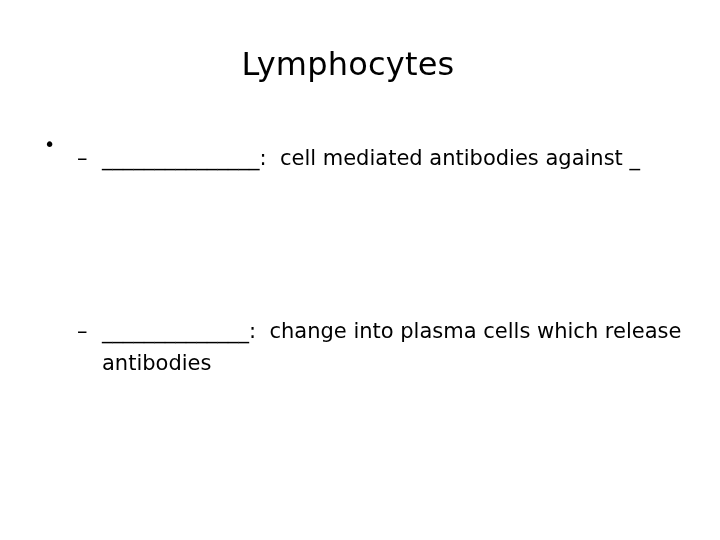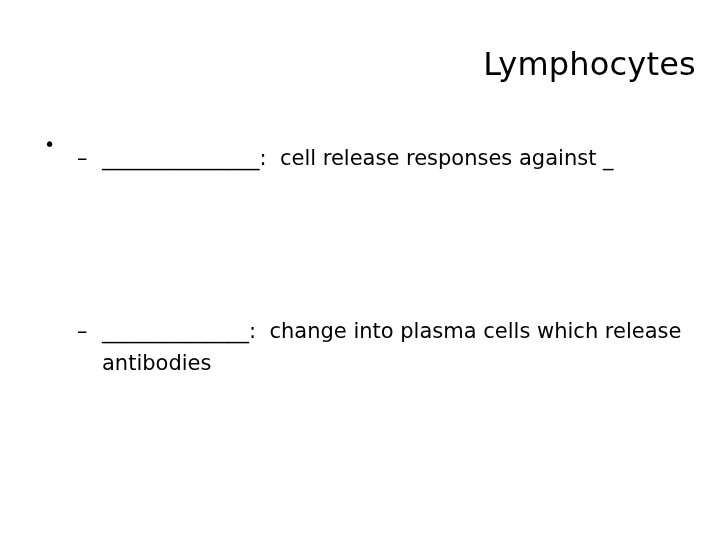--- a/index.html
+++ b/index.html
@@ -18,21 +18,21 @@
     position: relative;
     width: 720px;
     height: 540px;
     box-sizing: border-box;
   }
   .slide-title {
     position: absolute;
     top: 45px;
     left: 0;
     width: 696px;
-    text-align: right;
+    text-align: center;
     font-size: 32px;
     font-weight: normal;
     line-height: 1.2;
     letter-spacing: 0.2px;
   }
   .body-block {
     position: absolute;
     top: 132px;
     left: 30px;
     width: 670px;
@@ -78,21 +78,21 @@
   <div class="slide-title">Lymphocytes</div>
 
   <div class="body-block">
 
     <div class="level1">
       <span class="bullet">•</span>
     </div>
 
     <div class="level2">
       <span class="dash">–</span>
-      <span class="nowrap">_______________:  cell release responses against _</span>
+      <span class="nowrap">_______________:  cell mediated antibodies against _</span>
     </div>
 
     <div class="blank-gap"></div>
 
     <div class="level2">
       <span class="dash">–</span>
       <span class="nowrap">______________:  change into plasma cells which release antibodies</span>
     </div>
 
   </div>

